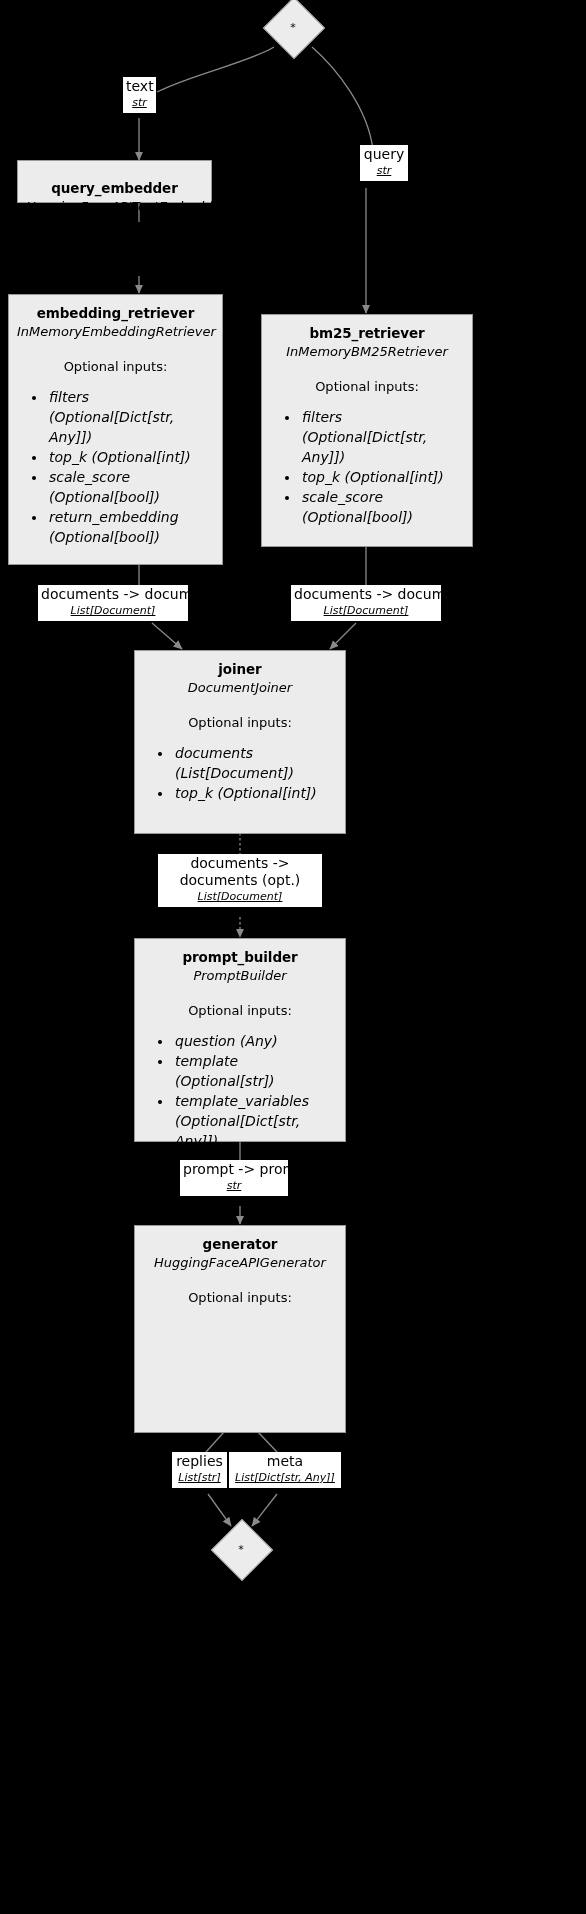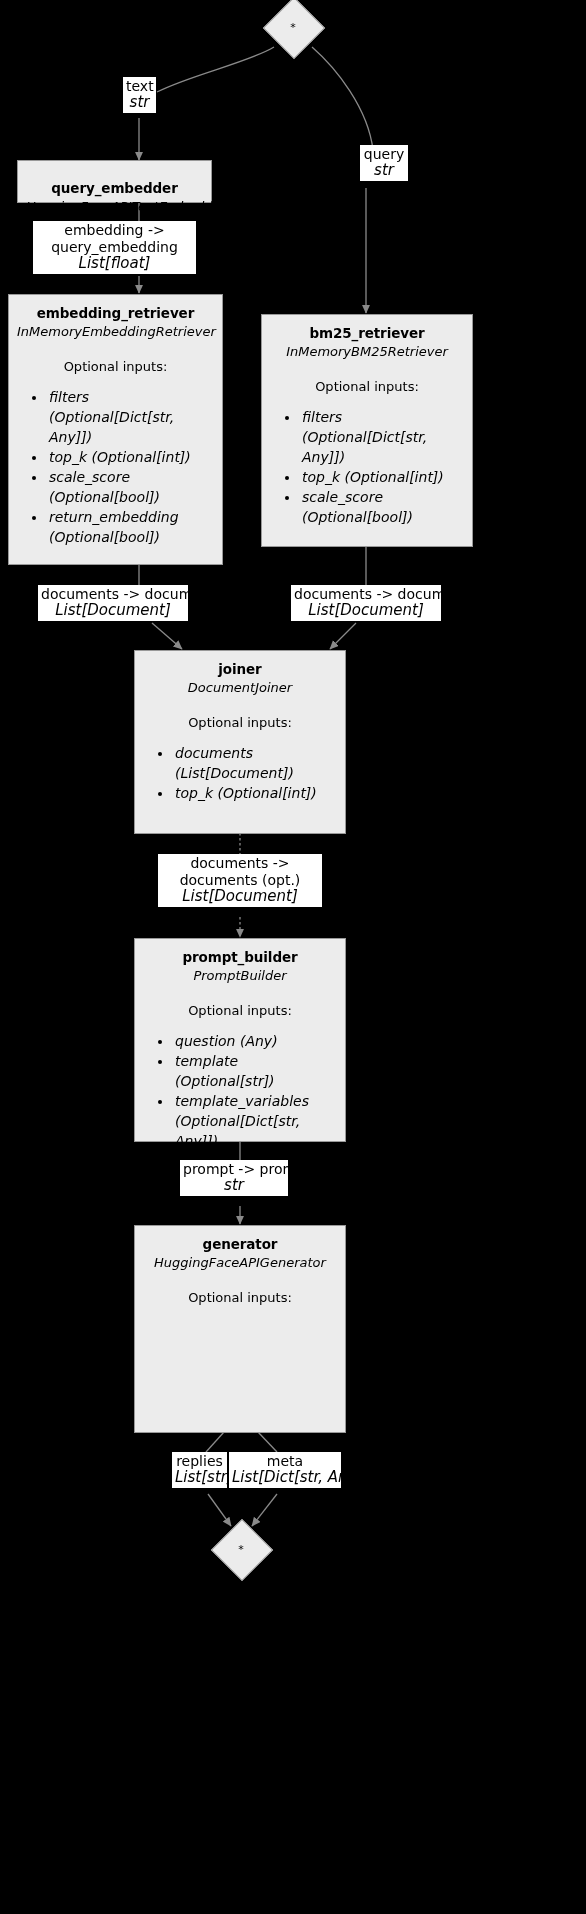--- a/index.html
+++ b/index.html
@@ -77,23 +77,24 @@
   .elabel .name {
     font-size: 14px;
     line-height: 17px;
     white-space: nowrap;
   }
   .elabel .name.wrap {
     white-space: normal;
   }
   .elabel .type {
     font-style: italic;
-    font-size: 15px;
+    font-size: 11px;
     line-height: 15px;
     white-space: nowrap;
+    text-decoration: underline;
   }
 
   
   .diamond {
     position: absolute;
     width: 42px;
     height: 42px;
     background: #ececec;
     border: 1px solid #9a9a9a;
     transform: rotate(45deg);
@@ -171,24 +172,20 @@
   <div class="elabel" style="left:360px; top:145px; width:48px;">
     <div class="name">query</div>
     <div class="type">str</div>
   </div>
 
   <div class="node" style="left:17px; top:160px; width:195px; height:43px; padding-top:19px;">
     <div class="node-title">query_embedder</div>
     <div class="node-type">HuggingFaceAPITextEmbedder</div>
   </div>
 
-  <div class="elabel" style="left:33px; top:221px; width:163px;">
-    <div class="name wrap">embedding -&gt; query_embedding</div>
-    <div class="type">List[float]</div>
-  </div>
 
   <div class="node" style="left:8px; top:294px; width:215px; height:271px;">
     <div class="node-title">embedding_retriever</div>
     <div class="node-type">InMemoryEmbeddingRetriever</div>
     <div class="opt-head">Optional inputs:</div>
     <ul class="opt-list">
       <li>filters (Optional[Dict[str, Any]])</li>
       <li>top_k (Optional[int])</li>
       <li>scale_score (Optional[bool])</li>
       <li>return_embedding (Optional[bool])</li>

